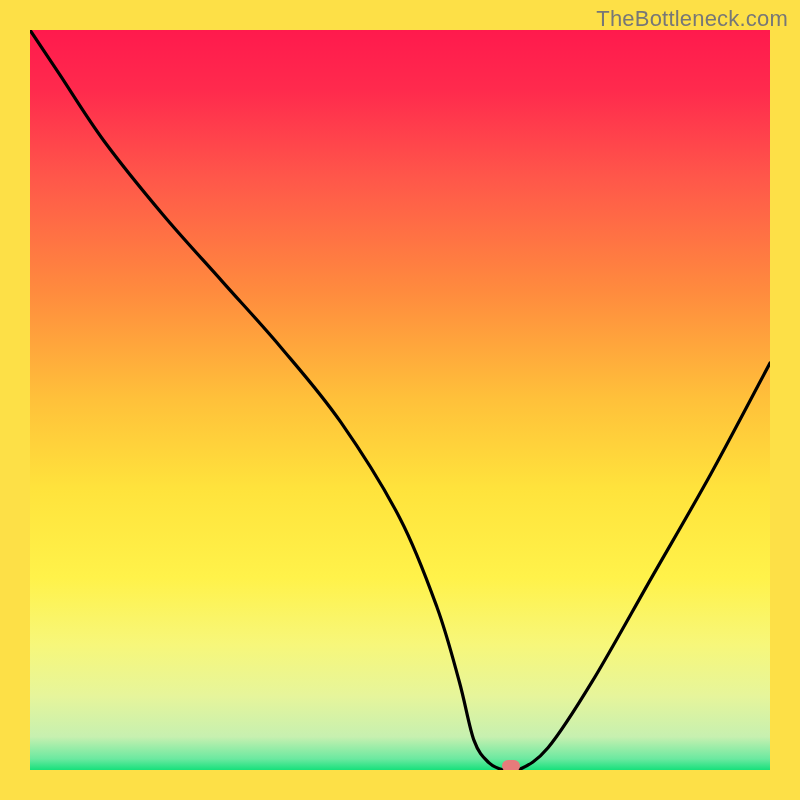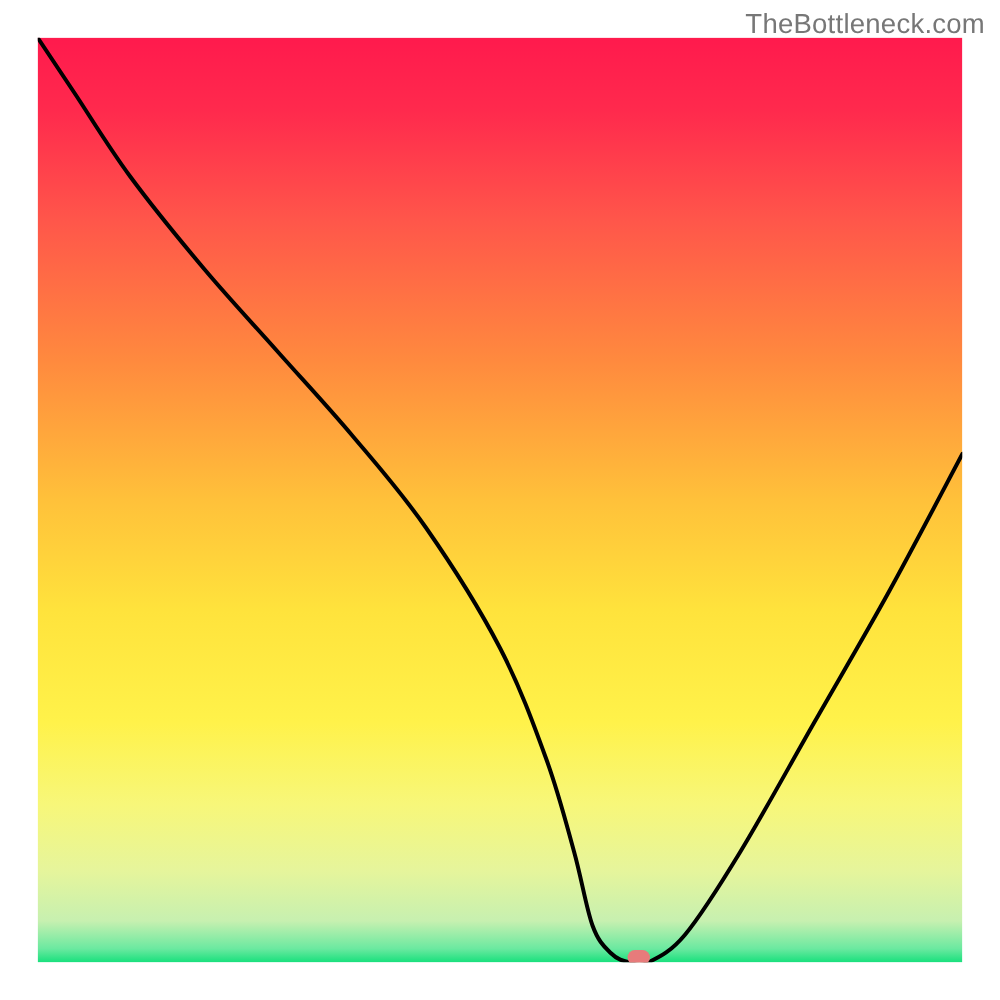--- a/index.html
+++ b/index.html
@@ -8,21 +8,21 @@
     width: 800px;
     height: 800px;
     overflow: hidden;
     background: #000;
     font-family: Arial, sans-serif;
   }
   .chart-container {
     position: relative;
     width: 800px;
     height: 800px;
-    background: #ffffff;
+    background: #fde047;
   }
   .watermark {
     position: absolute;
     top: 6px;
     right: 12px;
     color: #777;
     font-size: 22px;
     font-weight: 500;
     letter-spacing: 0.2px;
   }

